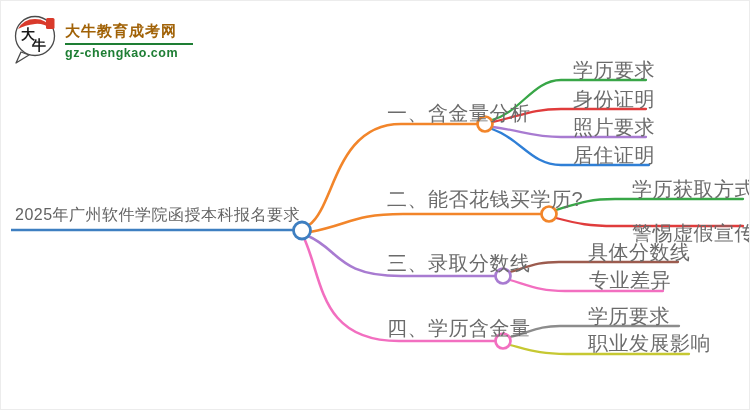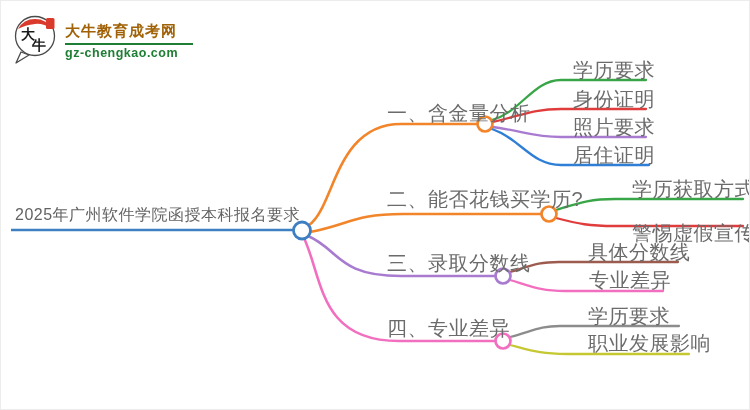--- a/index.html
+++ b/index.html
@@ -81,21 +81,21 @@
       <div class="logo-divider"></div>
       <div class="logo-url">gz-chengkao.com</div>
     </div>
   </div>
 
   <div class="topic root-topic" style="left:14px;top:205px;">2025年广州软件学院函授本科报名要求</div>
 
   <div class="topic" style="left:386px;top:104px;">一、含金量分析</div>
   <div class="topic" style="left:386px;top:190px;">二、能否花钱买学历?</div>
   <div class="topic" style="left:386px;top:254px;">三、录取分数线</div>
-  <div class="topic" style="left:386px;top:319px;">四、专业差异</div>
+  <div class="topic" style="left:386px;top:319px;">四、学历含金量</div>
 
   <div class="topic" style="left:572px;top:61px;">学历要求</div>
   <div class="topic" style="left:572px;top:90px;">身份证明</div>
   <div class="topic" style="left:572px;top:118px;">照片要求</div>
   <div class="topic" style="left:572px;top:146px;">居住证明</div>
 
   <div class="topic" style="left:631px;top:180px;">学历获取方式</div>
   <div class="topic" style="left:631px;top:224px;">警惕虚假宣传</div>
 
   <div class="topic" style="left:587px;top:243px;">具体分数线</div>

